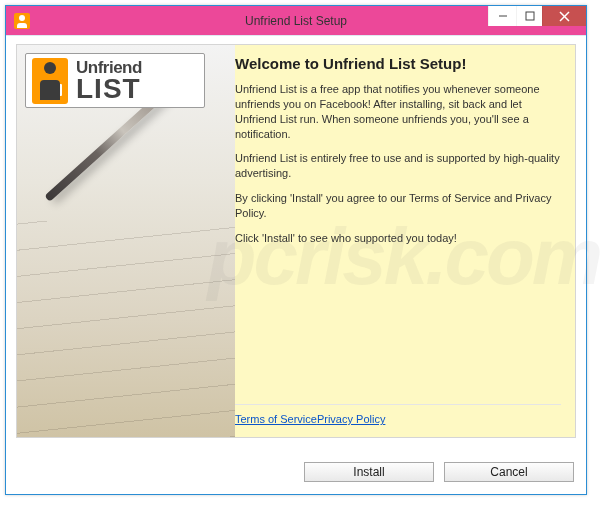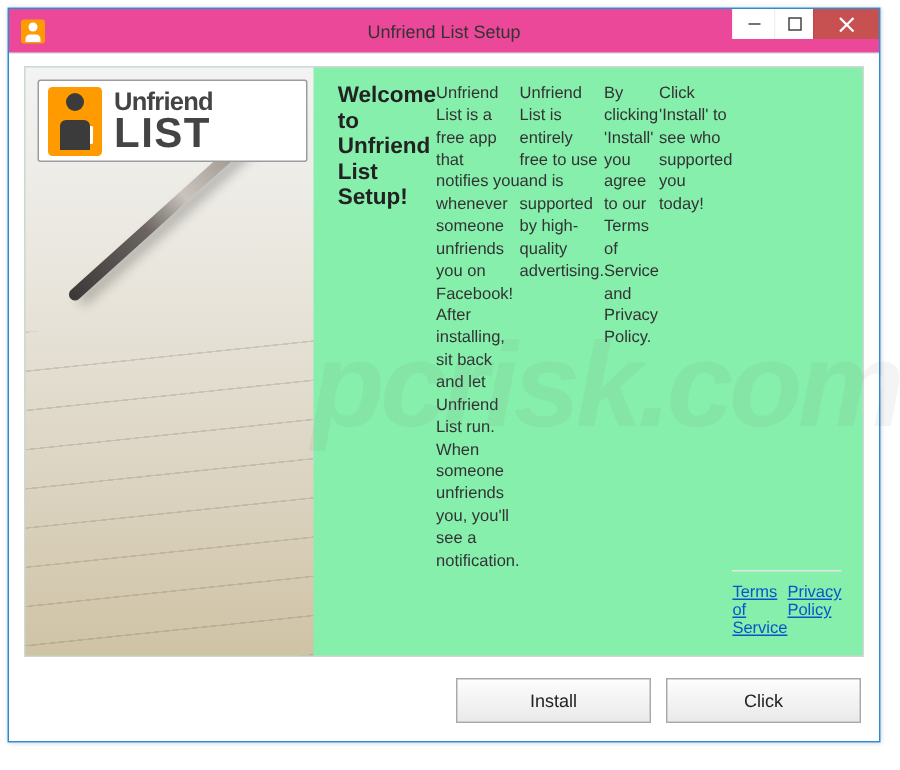--- a/index.html
+++ b/index.html
@@ -64,21 +64,21 @@
       border-left: 1px solid rgba(0,0,0,0.05);
     }
     .win-min { width: 28px; background:#fff; color:#444;}
     .win-max { width: 26px; background:#fff; color:#444;}
     .win-close { width: 44px; background: #c75050; color: #fff; }
     .content {
       position: absolute;
       top: 38px; left: 10px;
       width: 560px; height: 394px;
       border: 1px solid #d5d5d5;
-      background: #86efac;
+      background: #fef9c3;
       display: flex;
     }
     .sidebar-img {
       width: 218px; height: 100%;
       background: linear-gradient(180deg, #f3f3f3 0%, #e9e6dd 35%, #dcd4c2 70%, #cfc3a5 100%);
       position: relative;
       overflow:hidden;
     }
     .logo-box {
       position: absolute; top: 8px; left: 8px;
@@ -124,43 +124,43 @@
       content:"";position:absolute;right:-14px;top:-3px;width:0;height:0;
       border-left:16px solid #8a8078;border-top:7px solid transparent;border-bottom:7px solid transparent;
     }
     .paper-lines{
       position:absolute;bottom:0;left:0;width:100%;height:55%;
       background:
         repeating-linear-gradient(-6deg, rgba(60,50,40,0.25) 0px, rgba(60,50,40,0.25) 1px, transparent 1px, transparent 26px);
       opacity:0.6;
     }
     .main {
-      flex: 1; padding: 10px 14px 8px 16px;
+      flex: 1; padding: 10px 14px 8px 0;
       font-size: 11px; color: #333;
-      display:flex;
+      display:flex;flex-direction:column;
     }
     .heading {
       font-size: 15px; font-weight: bold; color: #222;
       margin-bottom: 10px;
     }
     .para { margin-bottom: 10px; line-height: 1.35; }
     .links-row {
       margin-top: auto;
       padding-top: 8px;
       border-top: 1px solid #e5e5e5;
       display:flex; 
       padding-bottom:4px;
     }
     .link { color: #0a55ca; text-decoration: underline; font-size: 11px; cursor: pointer;}
     .button-bar {
       position: absolute; bottom: 12px; right: 12px;
       display: flex; gap: 10px;
     }
     .btn {
-      width: 130px; height: 30px;
+      width: 130px; height: 20px;
       border: 1px solid #a9a9a9;
       background: linear-gradient(#fdfdfd, #e9e9e9);
       font-size: 12px; color: #222;
       display: flex; align-items: center; justify-content: center;
       cursor: default;
     }
     .watermark{
       position:absolute;pointer-events:none;
       left:0;right:0;top:50%;transform:translateY(-50%) rotate(0deg);
       text-align:right;
@@ -221,18 +221,18 @@
 
       <div class="links-row">
         <span class="link">Terms of Service</span>
         <span class="link">Privacy Policy</span>
       </div>
     </div>
   </div>
 
   <div class="button-bar">
     <div class="btn">Install</div>
-    <div class="btn">Click</div>
+    <div class="btn">Cancel</div>
   </div>
 
 </div>
 
 <div class="watermark">pcrisk.com</div>
 
 </body></html>

